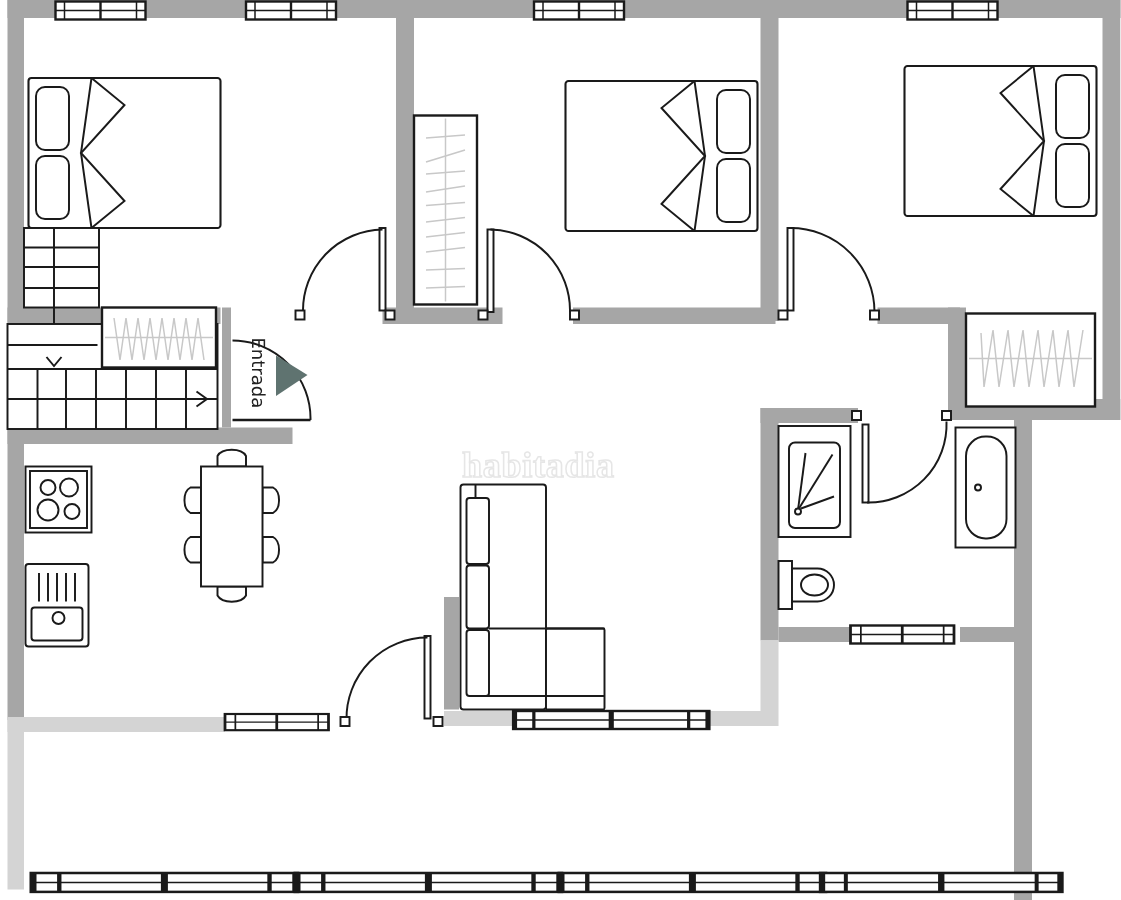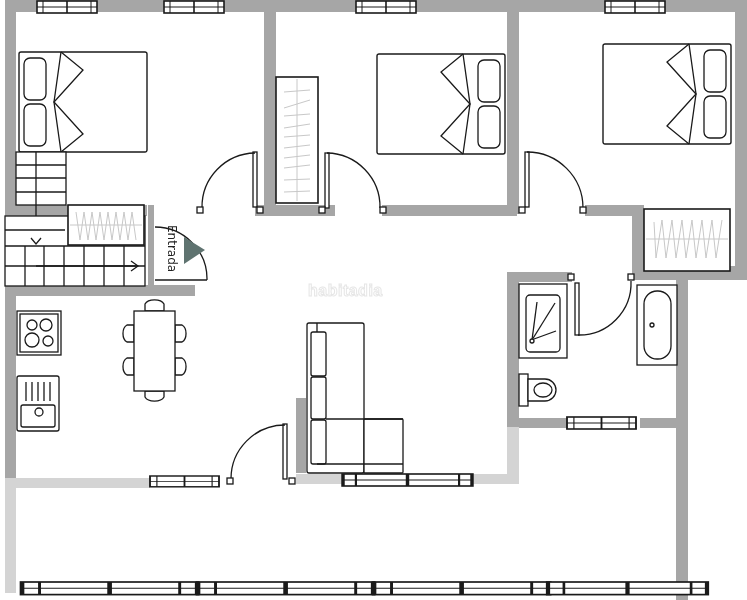--- a/index.html
+++ b/index.html
@@ -5,22 +5,22 @@
     html, body { margin: 0; padding: 0; background: #ffffff; }
     body { width: 747px; height: 600px; overflow: hidden; position: relative; font-family: "DejaVu Sans", sans-serif; }
     #plan { position: absolute; left: 0; top: 0; width: 747px; height: 600px; }
     .label-entrada {
       position: absolute; left: 159px; top: 225px;
       font-family: "DejaVu Sans", sans-serif; font-size: 12px; color: #222;
       transform-origin: left top; transform: translate(20px, 0) rotate(90deg);
       white-space: nowrap;
     }
     .watermark {
-      position: absolute; left: 308px; top: 282px;
-      font-family: Liberation Sans, sans-serif; font-size: 16px; font-weight: bold;
+      position: absolute; left: 308px; top: 298px;
+      font-family: Liberation Serif, serif; font-size: 24px; font-weight: bold;
       color: #ffffff; letter-spacing: 0.5px;
       -webkit-text-stroke: 1px #e4e4e4;
       opacity: 0.9;
     }
   </style>
 </head>
 <body>
 
 <svg id="plan" viewBox="0 0 747 600" xmlns="http://www.w3.org/2000/svg">
   <defs>

